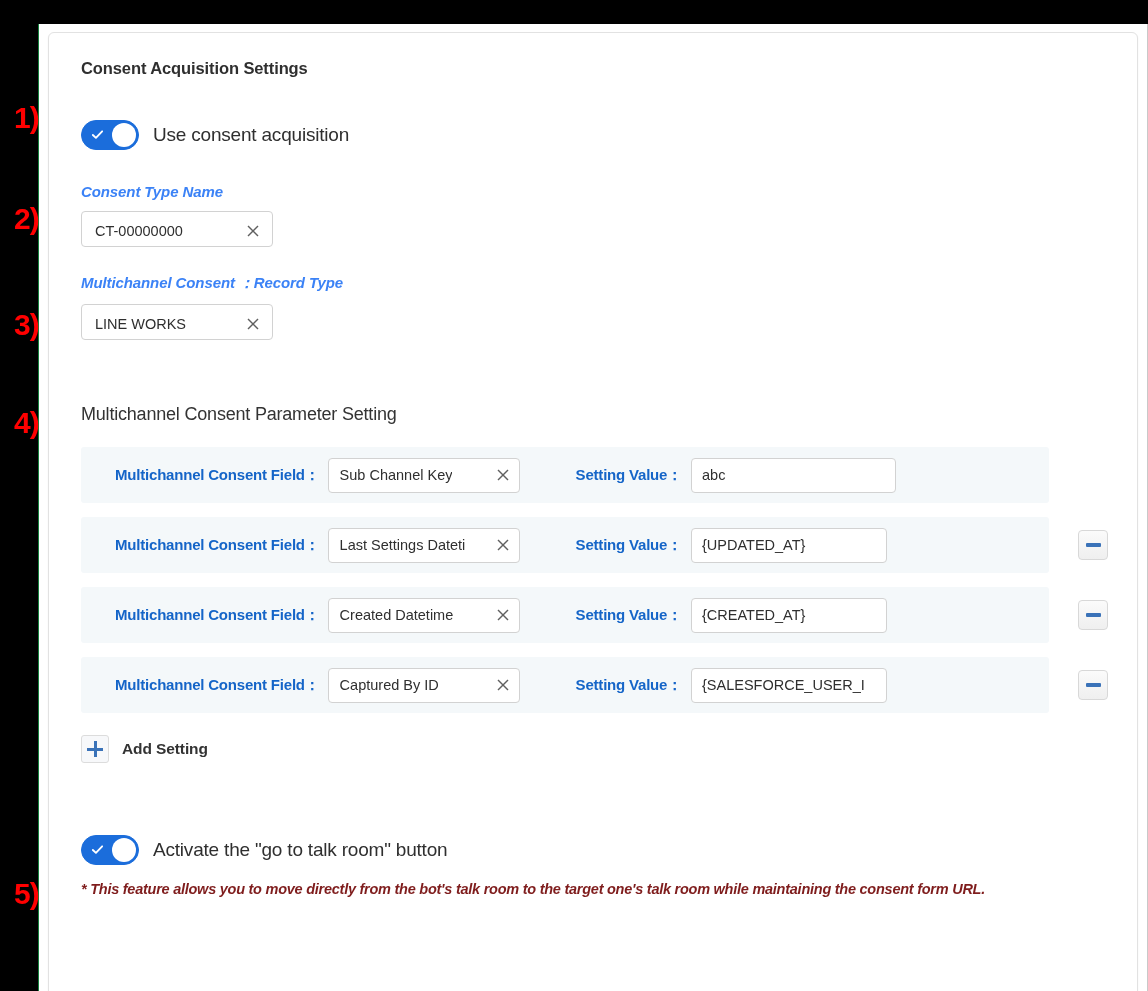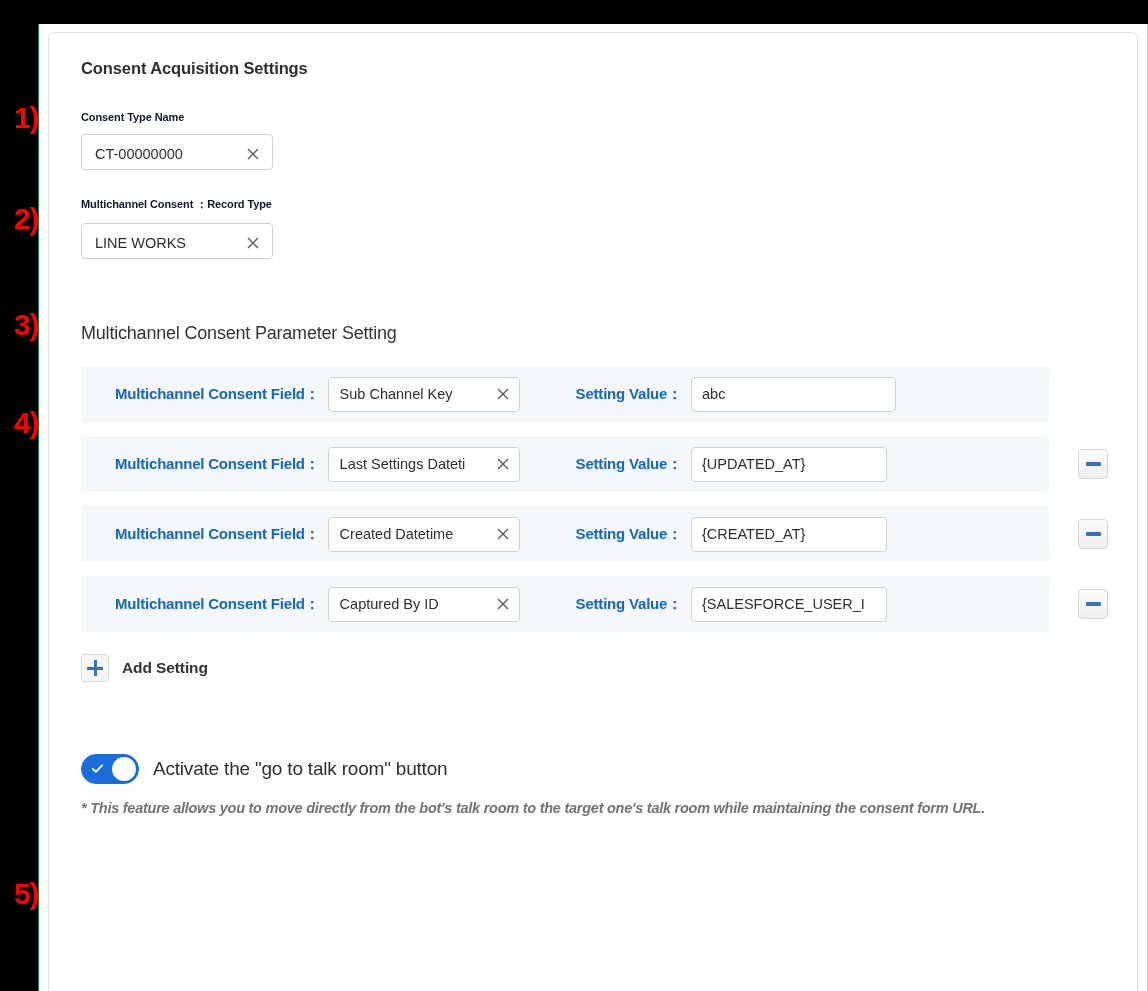--- a/index.html
+++ b/index.html
@@ -59,24 +59,25 @@
   .section-title {
     font-size: 16.5px;
     font-weight: bold;
     color: #2f2f2f;
     letter-spacing: -0.1px;
     margin: 0;
     padding: 0;
   }
 
   .blue-label {
-    font-size: 11px;
-    font-weight: bold;
-    color: #0f172a;
+    font-size: 15px;
+    font-weight: bold;
+    color: #3b82f6;
     letter-spacing: -0.1px;
+    font-style: italic;
   }
 
   .heading-plain {
     font-size: 18px;
     font-weight: normal;
     color: #333333;
     letter-spacing: -0.2px;
   }
 
   
@@ -259,21 +260,21 @@
     font-size: 15.5px;
     font-weight: bold;
     color: #333333;
     letter-spacing: -0.1px;
   }
 
   .note {
     font-size: 14.5px;
     font-style: italic;
     font-weight: bold;
-    color: #737373;
+    color: #7f1d1d;
     letter-spacing: -0.25px;
     white-space: nowrap;
   }
 
   
   .marker {
     position: absolute;
     font-family: "Liberation Sans", sans-serif;
     font-size: 30px;
     font-weight: bold;
@@ -287,20 +288,29 @@
 <body>
 
 <div id="screen">
 
   <div class="window-frame">
     <div class="card">
       <div class="card-inner">
 
         <div class="section-title">Consent Acquisition Settings</div>
 
+        <div class="toggle-row" style="margin-top:42px;">
+          <div class="toggle">
+            <svg class="chk" viewBox="0 0 14 14">
+              <polyline points="2,7.5 5.3,10.6 12,3.6" fill="none" stroke="#ffffff" stroke-width="2" stroke-linecap="round" stroke-linejoin="round"></polyline>
+            </svg>
+            <div class="knob"></div>
+          </div>
+          <div class="toggle-label">Use consent acquisition</div>
+        </div>
 
         <div style="margin-top:33px;">
           <div class="blue-label">Consent Type Name</div>
           <div class="pill pill-big" style="margin-top:11px;">
             <span class="pill-text">CT-00000000</span>
             <svg class="clear-x" viewBox="0 0 14 14">
               <line x1="2" y1="2" x2="12" y2="12" stroke="currentColor" stroke-width="1.4"></line>
               <line x1="12" y1="2" x2="2" y2="12" stroke="currentColor" stroke-width="1.4"></line>
             </svg>
           </div>

